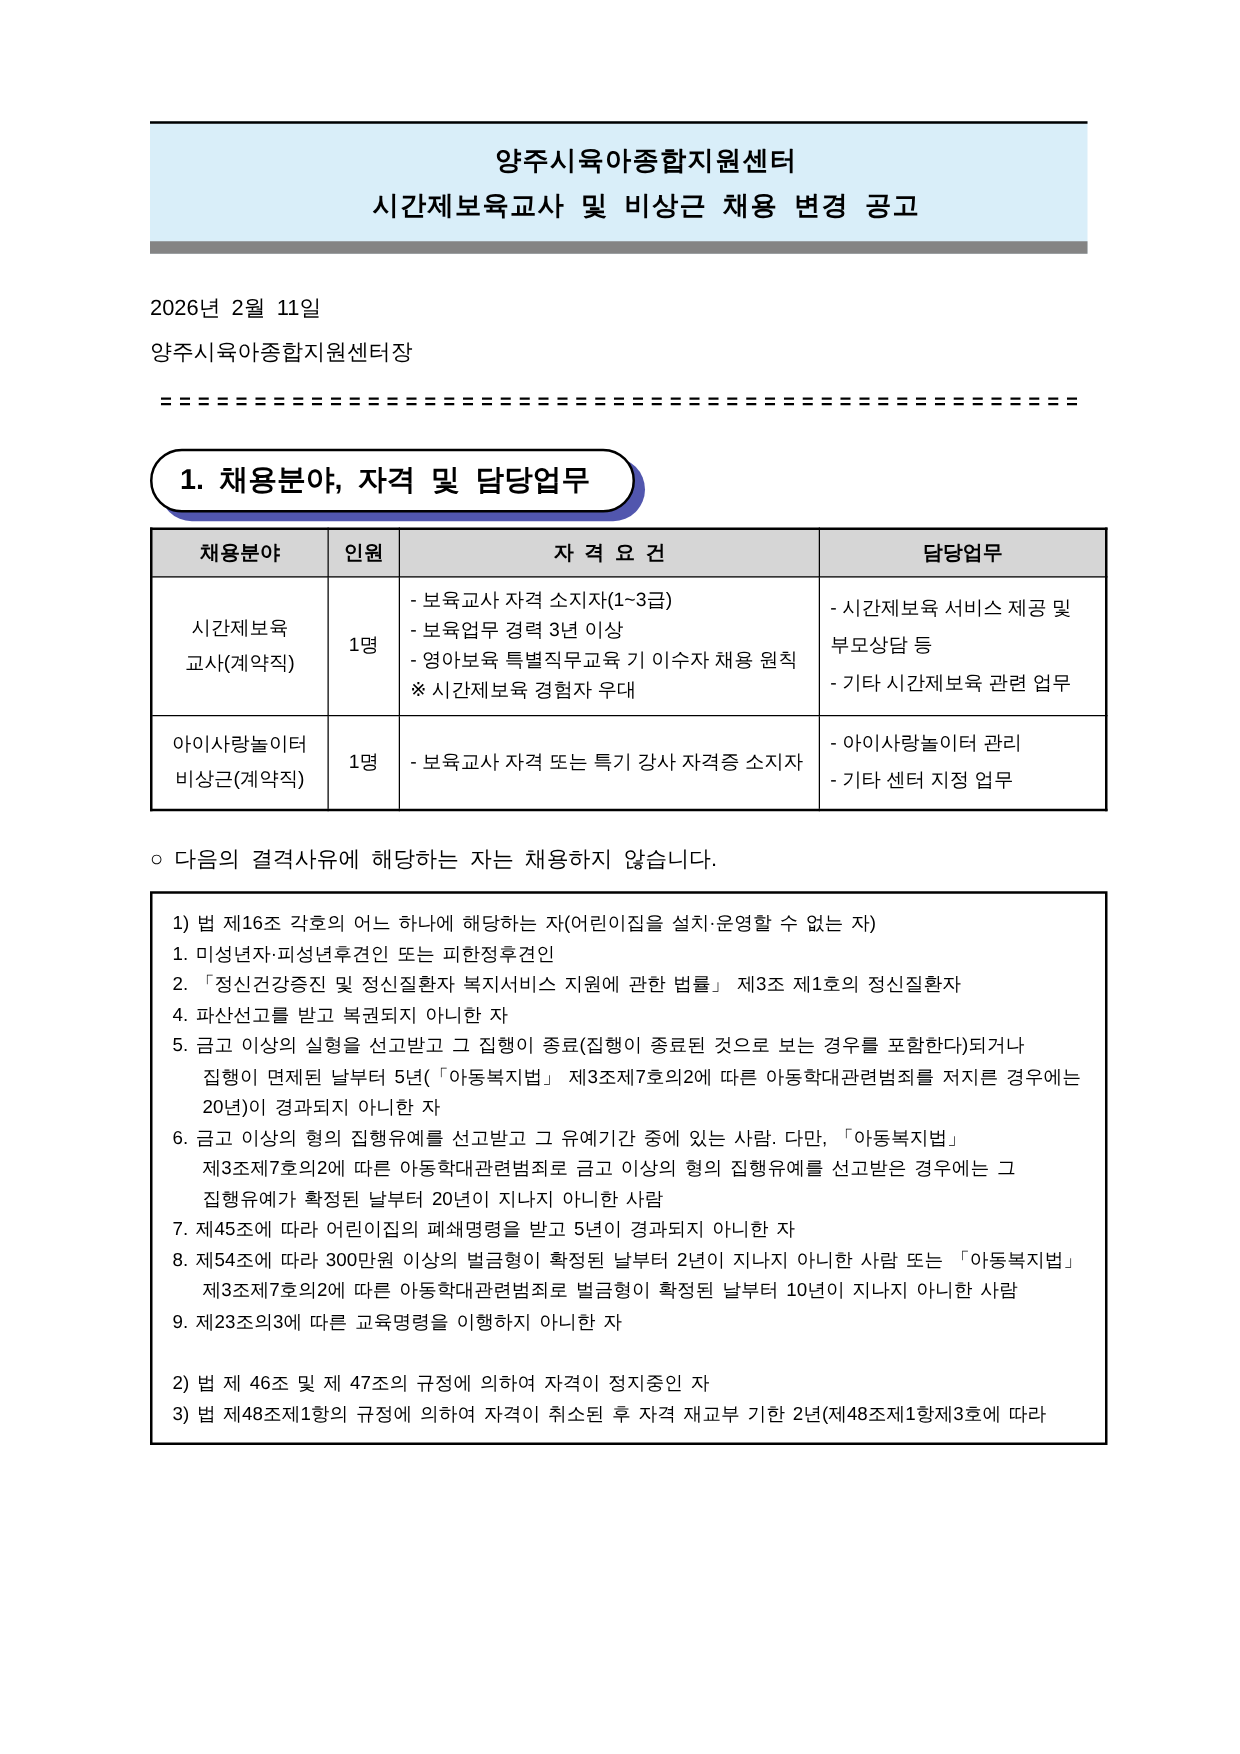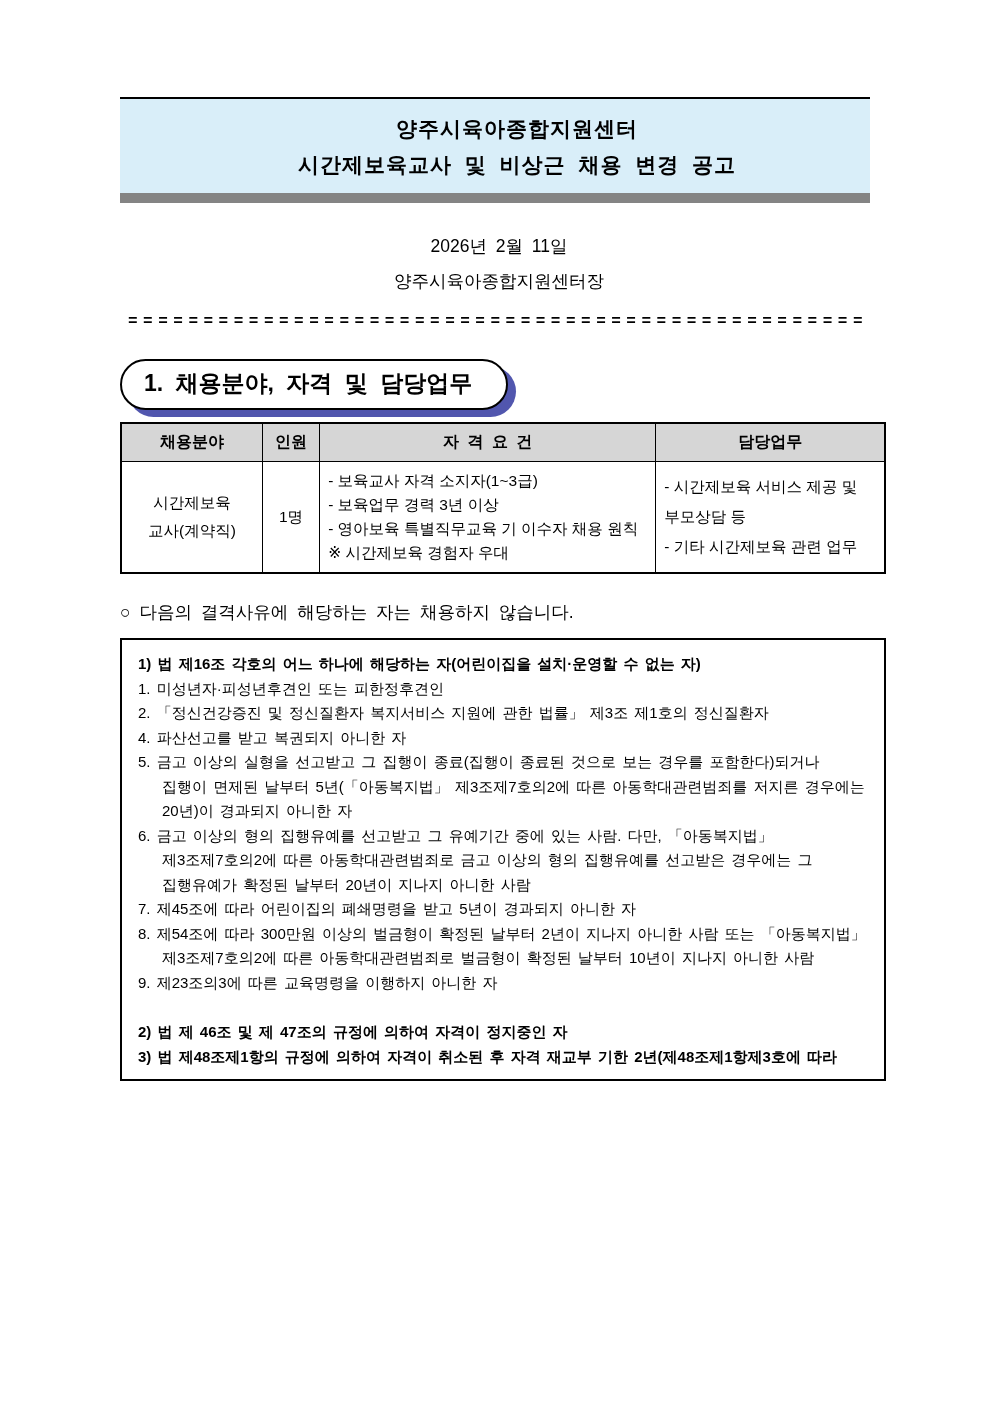--- a/index.html
+++ b/index.html
@@ -43,21 +43,21 @@
   .intro {
     margin: 0;
     font-size: 17.5px;
     line-height: 40px;
     text-align: justify;
     text-indent: 18px;
     word-spacing: 7px;
     word-break: keep-all;
   }
   .right-line {
-    text-align: center;
+    text-align: left;
     font-size: 17.5px;
     line-height: 35px;
     word-spacing: 4px;
     padding-right: 8px;
   }
   .divider {
     margin-top: 14px;
     padding-left: 8px;
     font-family: "Liberation Mono", "DejaVu Sans Mono", monospace;
     font-size: 16px;
@@ -140,21 +140,21 @@
     box-sizing: border-box;
   }
   .disq-box .item {
     font-size: 15px;
     line-height: 24.5px;
     padding-left: 24px;
     text-indent: -24px;
     word-break: keep-all;
     word-spacing: 2px;
   }
-  .disq-box .item.bold { font-weight: bold; }
+  .disq-box .item.bold { font-weight: normal; }
   .disq-box .spacer { height: 25px; }
 </style>
 </head>
 <body>
 
 <div class="page">
 
   <div class="doc-header">
     <div class="doc-title">양주시육아종합지원센터</div>
     <div class="doc-title">시간제보육교사 및 비상근 채용 변경 공고</div>
@@ -196,20 +196,34 @@
           <div>- 보육교사 자격 소지자(1~3급)</div>
           <div>- 보육업무 경력 3년 이상</div>
           <div>- 영아보육 특별직무교육 기 이수자 채용 원칙</div>
           <div>※ 시간제보육 경험자 우대</div>
         </td>
         <td>
           <div class="duty-line">- 시간제보육 서비스 제공 및 부모상담 등</div>
           <div class="duty-line">- 기타 시간제보육 관련 업무</div>
         </td>
       </tr>
+      <tr>
+        <td class="center">
+          <div class="prewrap">아이사랑놀이터
+비상근(계약직)</div>
+        </td>
+        <td class="center">1명</td>
+        <td>
+          <div>- 보육교사 자격 또는 특기 강사 자격증 소지자</div>
+        </td>
+        <td>
+          <div class="duty-line">- 아이사랑놀이터 관리</div>
+          <div class="duty-line">- 기타 센터 지정 업무</div>
+        </td>
+      </tr>
     </tbody>
   </table>
 
 
   <div class="disq-intro">○ 다음의 결격사유에 해당하는 자는 채용하지 않습니다.</div>
 
   <div class="disq-box">
     <div class="item bold">1) 법 제16조 각호의 어느 하나에 해당하는 자(어린이집을 설치·운영할 수 없는 자)</div>
     <div class="item">1. 미성년자·피성년후견인 또는 피한정후견인</div>
     <div class="item">2. 「정신건강증진 및 정신질환자 복지서비스 지원에 관한 법률」 제3조 제1호의 정신질환자</div>

